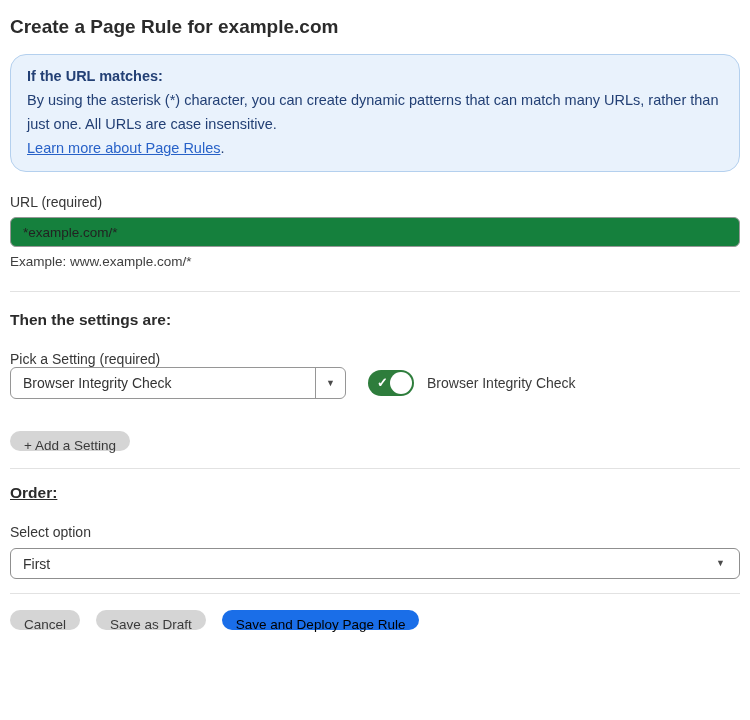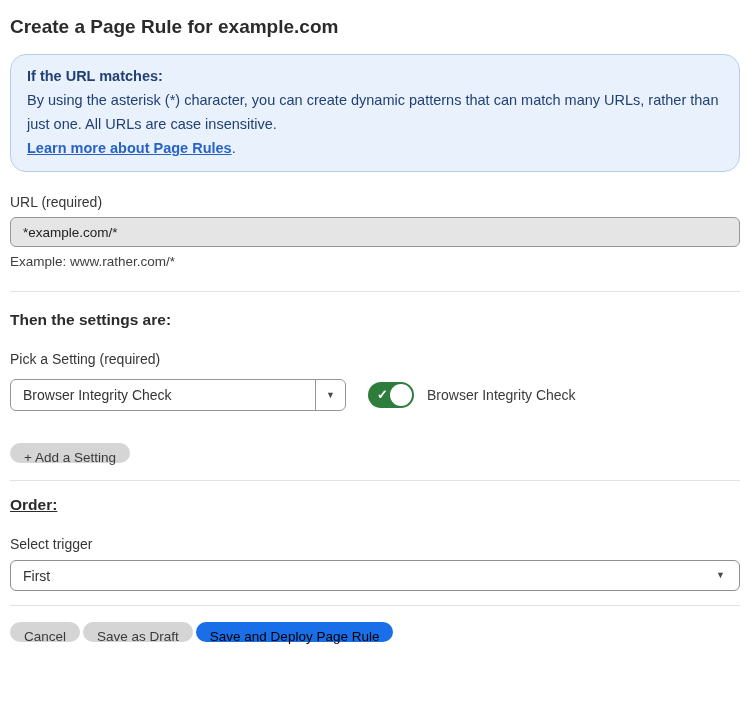--- a/index.html
+++ b/index.html
@@ -28,39 +28,38 @@
     padding: 9px 16px 11px 16px;
     color: var(--info-text, #234075);
     font-size: 14.5px;
     line-height: 24px;
   }
   .info-heading { font-weight: 700; }
   .info-link {
     color: var(--link, #2862c8);
     text-decoration: underline;
     cursor: pointer;
-    font-weight: bold;
   }
 
   .field-label {
     margin-top: 22px;
     font-size: 14px;
     color: #363636;
   }
   .text-input {
     margin-top: 7px;
     width: 100%;
     height: 30px;
     border: 1px solid #979797;
     border-radius: 6px;
     padding: 0 12px;
     font-family: "Liberation Sans", sans-serif;
     font-size: 13.5px;
     color: #222222;
-    background: #e5e5e5;
+    background: #15803d;
   }
   .field-helper {
     margin-top: 7px;
     font-size: 13.5px;
     color: #404040;
   }
 
   .divider {
     border: none;
     border-top: 1px solid #e2e2e2;
@@ -70,21 +69,21 @@
 
   .section-heading {
     margin-top: 19px;
     font-size: 15.5px;
     font-weight: 700;
     color: #2b2b2b;
   }
   .section-heading.order { margin-top: 15px; text-decoration: underline; }
 
   .setting-row {
-    margin-top: 12px;
+    margin-top: 0;
     display: flex;
     align-items: center;
   }
   .dropdown {
     width: 336px;
     height: 32px;
     border: 1px solid #969696;
     border-radius: 6px;
     background: #ffffff;
     display: flex;
@@ -191,40 +190,40 @@
     margin-top: 8px;
     font-size: 14px;
     line-height: 21.5px;
     color: #3c3c3c;
     max-width: 730px;
   }
 
   .footer {
     margin-top: 16px;
     display: flex;
-    gap: 3px;
+    gap: 16px;
     align-items: center;
   }
 </style>
 </head>
 <body>
 
 <div class="container">
 
   <h1 class="page-title">Create a Page Rule for example.com</h1>
 
   <div class="info-box">
     <div class="info-heading">If the URL matches:</div>
     <div class="info-body">By using the asterisk (*) character, you can create dynamic patterns that can match many URLs, rather than just one. All URLs are case insensitive.</div>
     <div class="info-link-line"><a class="info-link">Learn more about Page Rules</a><span>.</span></div>
   </div>
 
   <div class="field-label">URL (required)</div>
   <input class="text-input" type="text" value="*example.com/*" style="">
-  <div class="field-helper">Example: www.rather.com/*</div>
+  <div class="field-helper">Example: www.example.com/*</div>
 
   <hr class="divider">
 
   <h2 class="section-heading">Then the settings are:</h2>
 
   <div class="field-label">Pick a Setting (required)</div>
 
   <div class="setting-row">
     <div class="dropdown">
       <div class="dropdown-value">Browser Integrity Check</div>
@@ -238,21 +237,21 @@
     </div>
     <div class="toggle-label">Browser Integrity Check</div>
   </div>
 
   <button class="btn add-setting">+ Add a Setting</button>
 
   <hr class="divider tight">
 
   <h2 class="section-heading order">Order:</h2>
 
-  <div class="field-label">Select trigger</div>
+  <div class="field-label">Select option</div>
 
   <div class="select">
     <div class="select-value">First</div>
     <span class="caret">▼</span>
   </div>
 
 
   <hr class="divider tight">
 
   <div class="footer">

